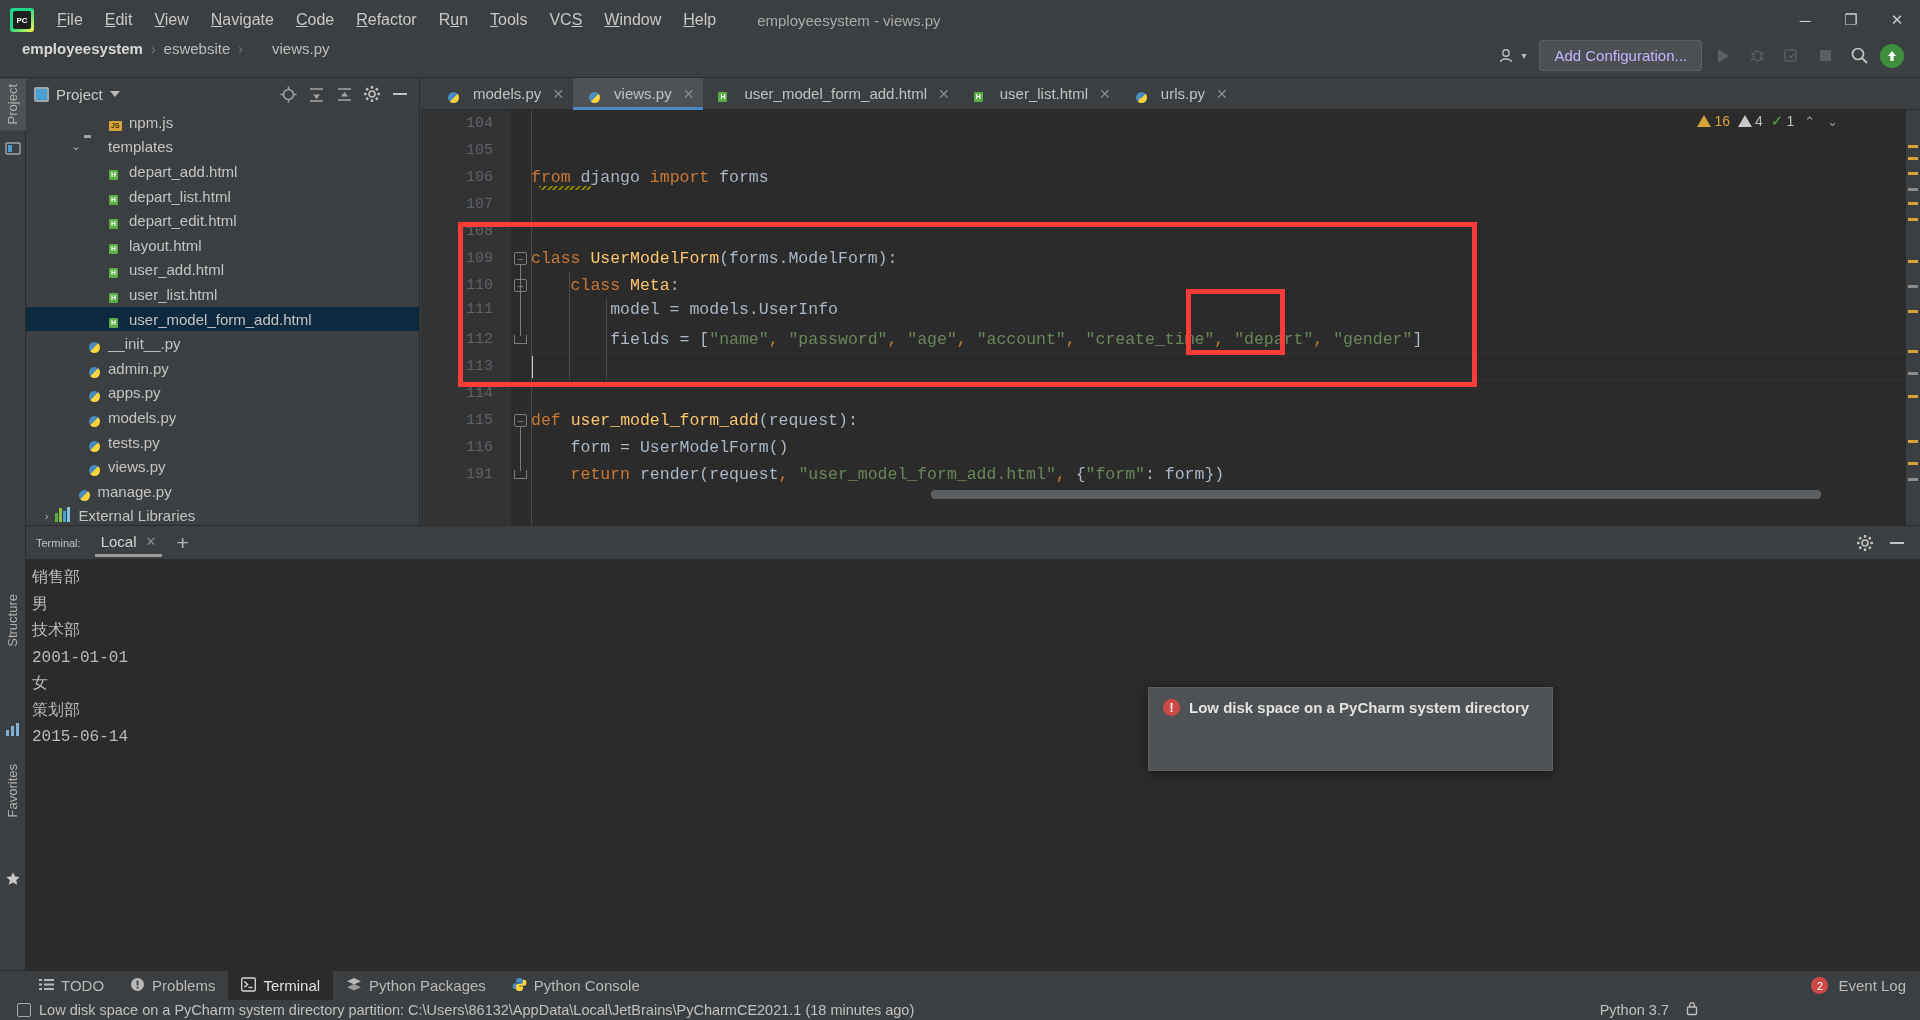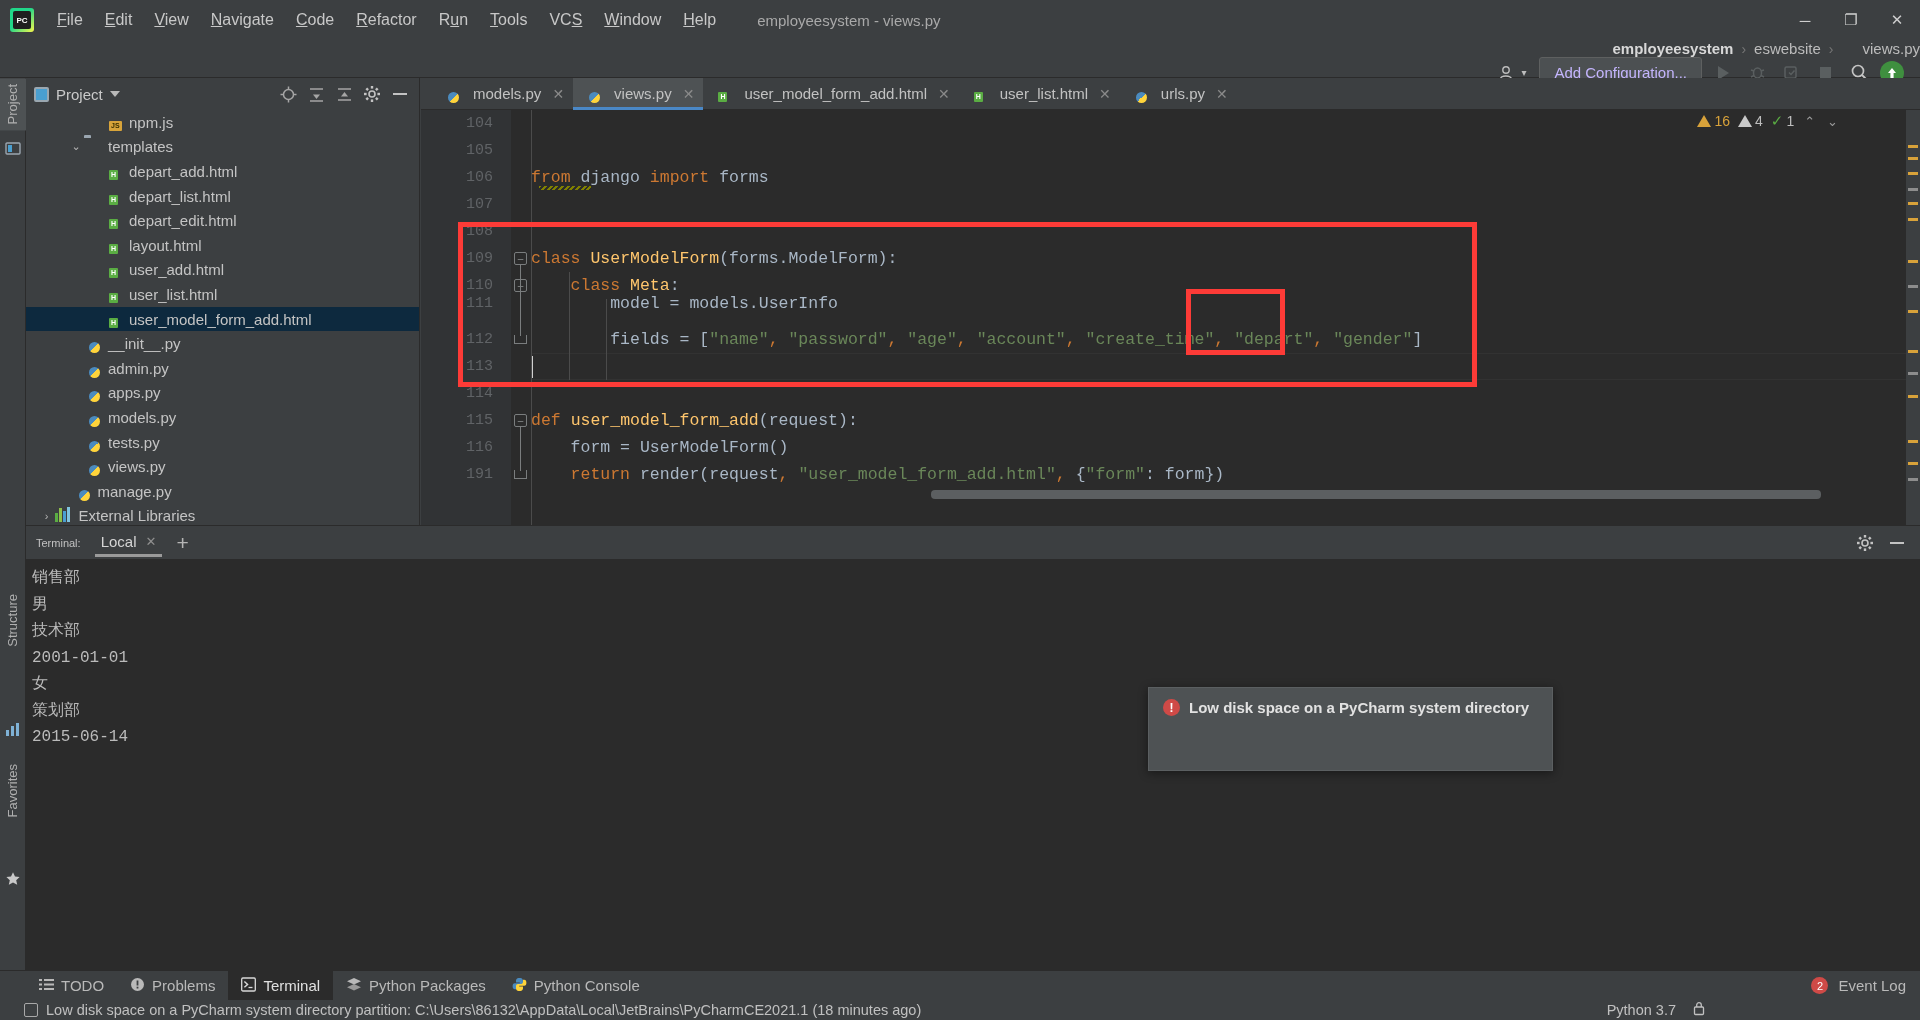--- a/index.html
+++ b/index.html
@@ -39,23 +39,22 @@
   .menu-item .u { text-decoration: underline; }
   .win-ctl { position:absolute; right:0; top:0; height:40px; display:flex; align-items:center; }
   .win-btn {
     width:46px; height:40px; display:flex; align-items:center; justify-content:center;
     color:#cfcfcf; font-size:15px; cursor:default;
   }
 
   
   .navbar {
     position:absolute; left:0; top:40px; width:1920px; height:38px;
-    background:#3c3f41; display:flex; align-items:flex-end;
+    background:#3c3f41; display:flex; align-items:flex-start;
     border-bottom:1px solid #2b2b2b;
-    flex-direction:column;
   }
   .crumbs { display:flex; align-items:center; margin-left:22px; gap:3px; font-size:15px; }
   .crumb { color:#bcbcbc; cursor:default; }
   .crumb.bold { font-weight:bold; color:#d8d8d8; }
   .crumb-sep { color:#777; margin:0 5px; font-size:14px; }
   .crumb-icon {
     display:inline-block; width:14px; height:16px; margin-right:4px;
     vertical-align:-3px; position:relative;
   }
   .filedoc {
@@ -267,21 +266,21 @@
   }
   .btab.sel { background:#2b2b2b; color:#e0e0e0; }
   .bb-right { margin-left:auto; display:flex; align-items:center; gap:10px; padding-right:14px; }
   .evt-badge {
     width:17px;height:17px;border-radius:50%;background:#cf4a47;color:#fff;font-size:11px;
     display:flex;align-items:center;justify-content:center;
   }
 
   
   .statusbar {
-    position:absolute; left:15px; top:1000px; width:1705px; height:20px;
+    position:absolute; left:8px; top:1000px; width:1705px; height:20px;
     background:#3c3f41; display:flex; align-items:center; font-size:14.5px; color:#c0c0c0;
   }
   .sb-left { display:flex; align-items:center; gap:8px; padding-left:9px; }
   .sb-right { margin-left:auto; display:flex; align-items:center; gap:16px; padding-right:14px; }
   .sb-ico { width:14px;height:14px; border:1.5px solid #a8a8a8; border-radius:2px; }
 
   
   .annot { position:absolute; border:5px solid #fd3b37; z-index:15; pointer-events:none; }
   .annot2 { position:absolute; border:5px solid #fd3b37; z-index:16; pointer-events:none; }
 </style>
@@ -575,21 +574,21 @@
     <div class="gutter"></div>
     <div class="gutter-icons"></div>
     <div class="codearea" id="codearea">
         <div class="cline" style="top: 0px;"><span class="lnum">104</span><span class="ctext"></span></div>
         <div class="cline" style="top: 27px;"><span class="lnum">105</span><span class="ctext"></span></div>
         <div class="cline" style="top: 54px;"><span class="lnum">106</span><span class="ctext"><span class="kw">from</span> django <span class="kw">import</span> forms</span></div>
         <div class="cline" style="top: 81px;"><span class="lnum">107</span><span class="ctext"></span></div>
         <div class="cline" style="top: 108px;"><span class="lnum">108</span><span class="ctext"></span></div>
         <div class="cline" style="top: 135px;"><span class="lnum">109</span><span class="ctext"><span class="kw">class</span> <span class="fn">UserModelForm</span>(forms.ModelForm):</span></div>
         <div class="cline" style="top: 162px;"><span class="lnum">110</span><span class="ctext">    <span class="kw">class</span> <span class="fn">Meta</span>:</span></div>
-        <div class="cline" style="top: 180px;"><span class="lnum">111</span><span class="ctext">        model = models.UserInfo</span></div>
+        <div class="cline" style="top: 186px;"><span class="lnum">111</span><span class="ctext">        model = models.UserInfo</span></div>
         <div class="cline" style="top: 216px;"><span class="lnum">112</span><span class="ctext">        fields = [<span class="str">"name"</span><span class="kw">,</span> <span class="str">"password"</span><span class="kw">,</span> <span class="str">"age"</span><span class="kw">,</span> <span class="str">"account"</span><span class="kw">,</span> <span class="str">"create_time"</span><span class="kw">,</span> <span class="str">"depart"</span><span class="kw">,</span> <span class="str">"gender"</span>]</span></div>
         <div class="cline" style="top: 243px;"><span class="lnum">113</span><span class="ctext"></span></div>
         <div class="cline" style="top: 270px;"><span class="lnum">114</span><span class="ctext"></span></div>
         <div class="cline" style="top: 297px;"><span class="lnum">115</span><span class="ctext"><span class="kw">def</span> <span class="fn">user_model_form_add</span>(request):</span></div>
         <div class="cline" style="top: 324px;"><span class="lnum">116</span><span class="ctext">    form = UserModelForm()</span></div>
         <div class="cline" style="top: 351px;"><span class="lnum">191</span><span class="ctext">    <span class="kw">return</span> render(request<span class="kw">,</span> <span class="str">"user_model_form_add.html"</span><span class="kw">,</span> {<span class="str">"form"</span>: form})</span></div>
         <div style="position: absolute; left: 118px; top: 76px; width: 52px; height: 4px; z-index: 3; background: repeating-linear-gradient(135deg, rgb(128, 128, 0) 0px, rgb(128, 128, 0) 2px, transparent 2px, transparent 4px);"></div>
         <div class="curline-hl" style="top: 243px;"></div>
         <div class="caret" style="left: 110px; top: 246px;"></div>
         <div class="fold" style="top: 142px;">–</div>

